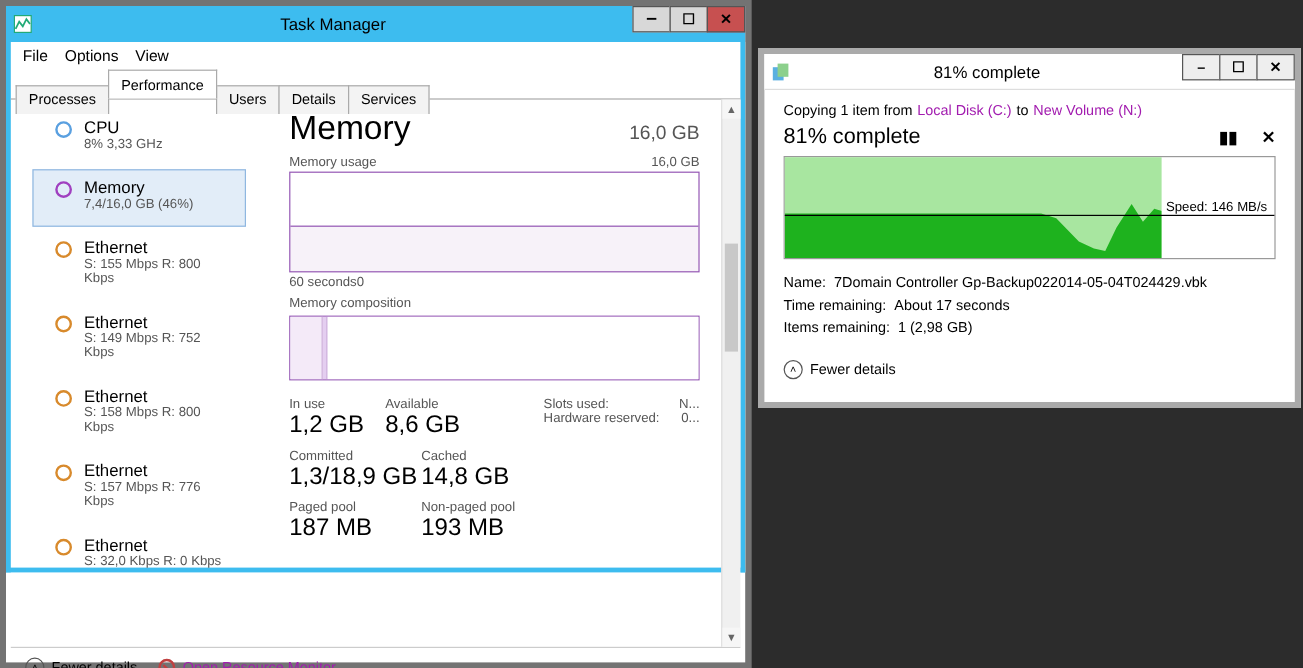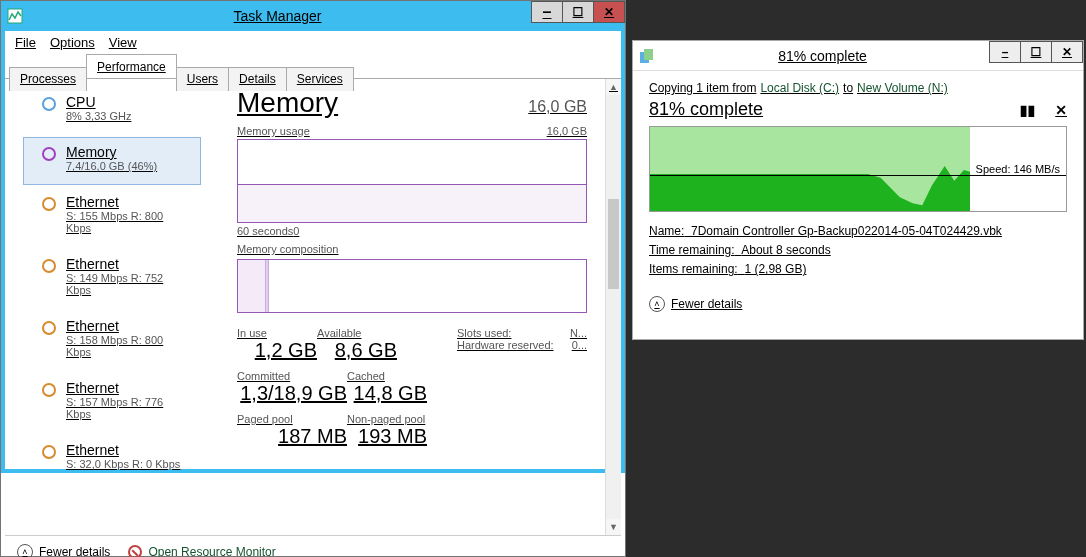--- a/index.html
+++ b/index.html
@@ -9,22 +9,21 @@
     font-size: 12px;
     background: #000;
     width: 1086px;
     height: 557px;
     position: relative;
     overflow: hidden;
   }
   .window {
     position: absolute;
     background: #fff;
-    border: 1px solid #737373;
-    text-decoration: underline;
+    border: 5px solid #737373;
   }
   .titlebar {
     height: 30px;
     background: #3dbcef;
     display: flex;
     align-items: center;
     position: relative;
   }
   .titlebar.light { background: #fff; border-bottom: 1px solid #ddd; }
   .titlebar-icon { margin-left: 6px; width: 16px; height: 16px; }
@@ -101,31 +100,31 @@
   }
   .axis-label { display:flex; font-size:11px; color:#555; margin-top:2px;}
   .comp {
     border: 1px solid #9557b5;
     height: 54px; margin-top: 4px; display:flex;
   }
   .comp-seg { height:100%; }
   .stats { display:flex; margin-top:14px; }
   .stat-col { min-width: 80px; }
   .stat-label { font-size: 11px; color: #555; }
-  .stat-val { font-size: 20px; font-weight: 300; text-align: right; }
+  .stat-val { font-size: 20px; font-weight: 300; }
   .right-labels { font-size:11px; color:#555; text-align:left; }
   .scroll-track { width:16px; background:#f0f0f0; border-left:1px solid #ddd; position:relative;}
   .scroll-arrow { height:16px; background:#f6f6f6; display:flex;justify-content:center;align-items:center; font-size:9px;color:#666;}
   .scroll-thumb { position:absolute; left:2px; right:2px; top:120px; height:90px; background:#c8c8c8;}
   .footer {
     border-top:1px solid #ccc; padding: 8px 12px; display:flex; gap: 18px; align-items:center;
     font-size: 12px;
   }
   .chev-circle { width:16px;height:16px;border-radius:50%;border:1.5px solid #555;display:inline-flex;align-items:center;justify-content:center;font-size:9px;}
-  .link { color:#14532d; }
+  .link { color:#a21caf; }
   .prohibit { width:14px;height:14px;border:2px solid #c04040;border-radius:50%;position:relative;display:inline-block;vertical-align:middle;}
   .prohibit::after{content:'';position:absolute;left:1px;right:1px;top:50%;border-top:2px solid #c04040;transform:rotate(45deg);}
 
   
   .copy-window { left: 632px; top: 40px; width: 452px; height: 300px; }
   .copy-body { padding: 10px 16px; font-size:12px;}
   .copy-head { display:flex; gap:4px; flex-wrap:wrap;}
   .pct-row { display:flex; justify-content:space-between; align-items:center; margin-top:4px;}
   .pct-big { font-size:18px; }
   .pause-x { display:flex; gap: 20px; font-size:14px; font-weight:bold;}
@@ -342,21 +341,21 @@
     <div class="copy-graph">
       <div class="cg-light" style="width:77%;"></div>
       <svg style="position:absolute;left:0;top:0;width:77%;height:100%;" viewBox="0 0 100 86" preserveAspectRatio="none">
         <path d="M0,48 L68,48 L72,52 L78,72 L82,78 L85,80 L88,60 L92,40 L95,55 L98,44 L100,46 L100,86 L0,86 Z" fill="#1eb21e"></path>
       </svg>
       <div class="cg-mid"></div>
       <div class="cg-speed">Speed: 146 MB/s</div>
     </div>
     <div class="details">
       <div><span>Name:</span>&nbsp;&nbsp;<span>7Domain Controller Gp-Backup022014-05-04T024429.vbk</span></div>
-      <div><span>Time remaining:</span>&nbsp;&nbsp;<span>About 8 seconds</span></div>
+      <div><span>Time remaining:</span>&nbsp;&nbsp;<span>About 17 seconds</span></div>
       <div><span>Items remaining:</span>&nbsp;&nbsp;<span>1 (2,98 GB)</span></div>
     </div>
     <div style="margin-top:16px;display:flex;align-items:center;gap:6px;">
       <span class="chev-circle">˄</span>
       <span>Fewer details</span>
     </div>
   </div>
 </div>
 
 </body></html>

